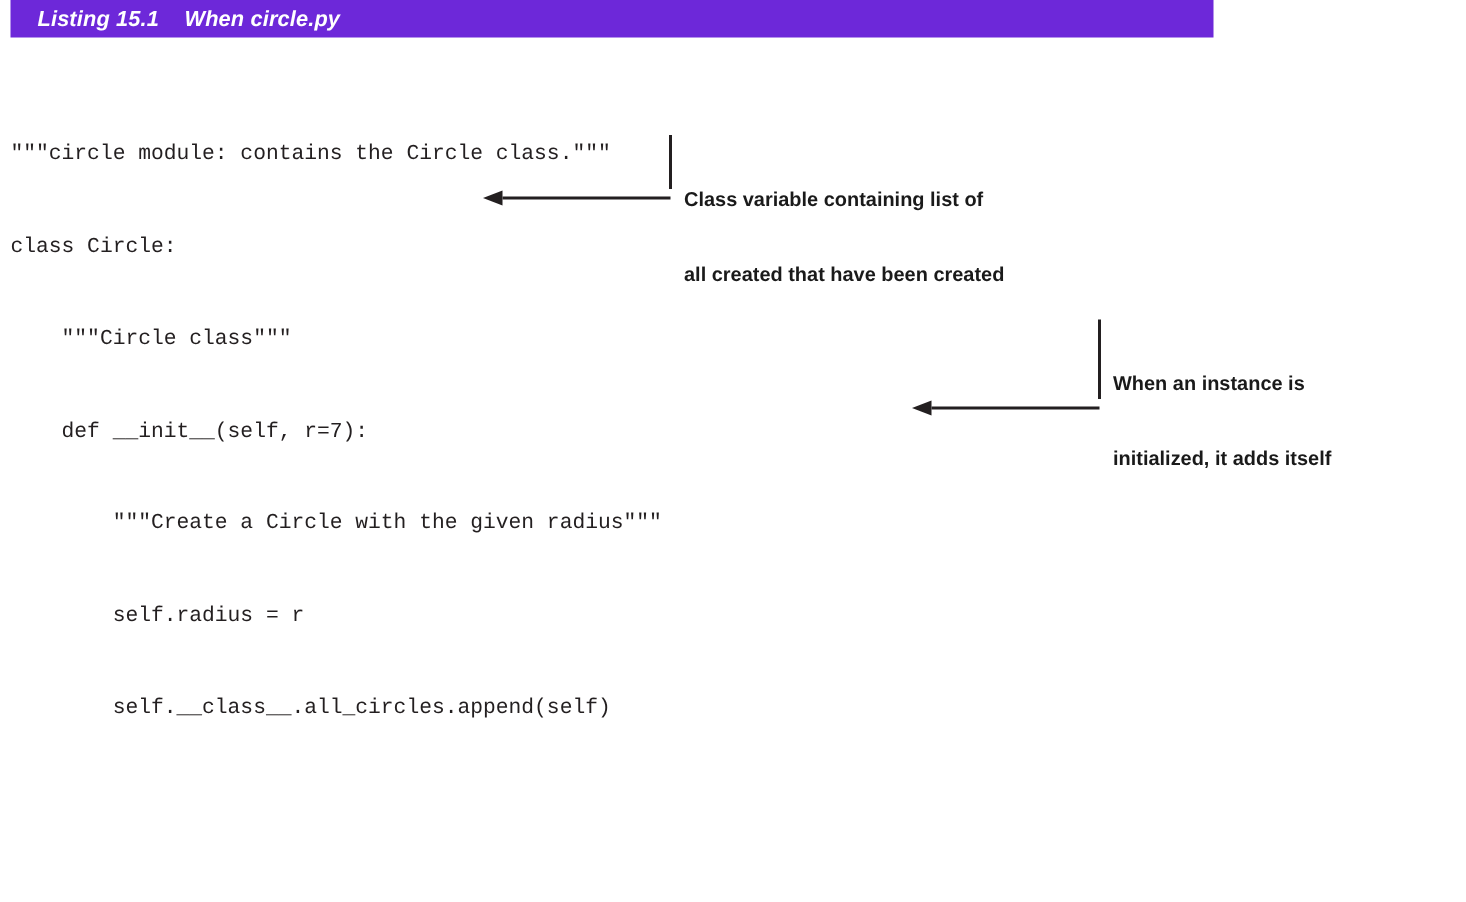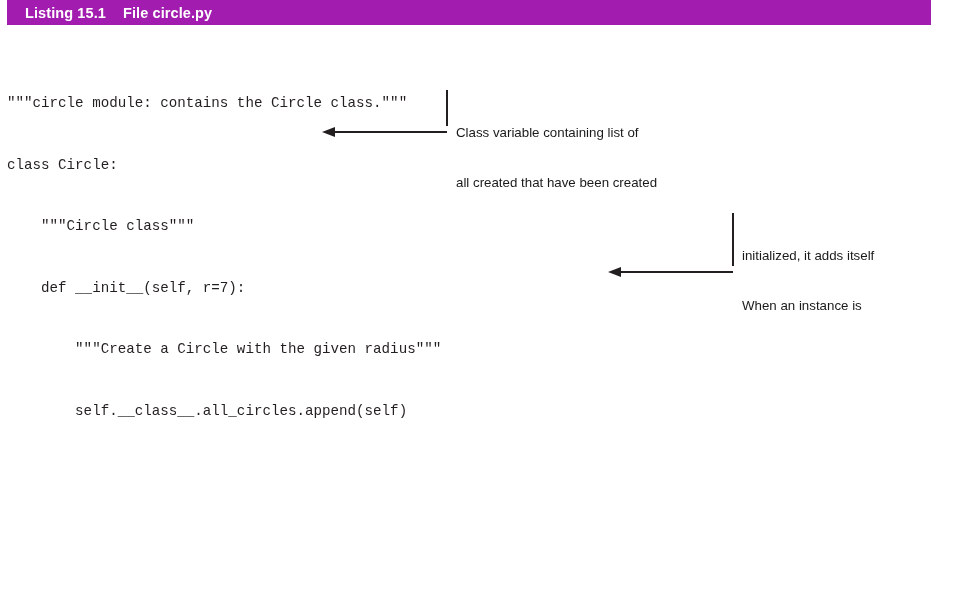--- a/index.html
+++ b/index.html
@@ -13,27 +13,28 @@
     position: relative;
     font-family: "Liberation Sans", sans-serif;
     overflow: hidden;
   }
 
   
   #listing-header {
     position: absolute;
     left: 7px;
     top: 0px;
-    width: 924px;
+    width: 802px;
     height: 25px;
-    background: #a21caf;
+    background: #6d28d9;
     display: flex;
     align-items: center;
     box-sizing: border-box;
     padding-left: 18px;
+    font-style: italic;
   }
   #listing-header .lbl {
     color: #ffffff;
     font-weight: bold;
     font-size: 14.5px;
     letter-spacing: 0.1px;
     font-family: "Liberation Sans", sans-serif;
     white-space: pre;
   }
   #listing-header .lbl-num { margin-right: 17px; }
@@ -52,21 +53,21 @@
   }
   #code-block .code-line {
     white-space: pre;
     height: 20.5px;
   }
 
   
   .callout {
     position: absolute;
     font-family: "Liberation Sans", sans-serif;
-    font-weight: normal;
+    font-weight: bold;
     font-size: 13.3px;
     line-height: 16.5px;
     color: #1a1a1a;
     white-space: pre;
   }
   .callout .cl-line { white-space: pre; }
 
   
   .leader-v {
     position: absolute;
@@ -99,29 +100,30 @@
   #callout-2-text { left: 742px; top: 215px; }
   #callout-2-leader-v { left: 732px; top: 213px; height: 53px; }
   #callout-2-leader-h { left: 621px; top: 271px; width: 112px; }
   #callout-2-arrow    { left: 608px; top: 267px; }
 </style>
 </head>
 <body>
 
 <div id="listing-header">
   <span class="lbl lbl-num">Listing 15.1</span>
-  <span class="lbl">File circle.py</span>
+  <span class="lbl">When circle.py</span>
 </div>
 
 <div id="code-block">
   <div class="code-line">"""circle module: contains the Circle class."""</div>
   <div class="code-line">class Circle:</div>
   <div class="code-line">    """Circle class"""</div>
   <div class="code-line">    def __init__(self, r=7):</div>
   <div class="code-line">        """Create a Circle with the given radius"""</div>
+  <div class="code-line">        self.radius = r</div>
   <div class="code-line">        self.__class__.all_circles.append(self)</div>
   
   
   
   
   
   
   
   
   
@@ -134,15 +136,15 @@
 <div class="leader-v" id="callout-1-leader-v"></div>
 <div class="callout" id="callout-1-text">
   <div class="cl-line">Class variable containing list of</div>
   <div class="cl-line">all created that have been created</div>
 </div>
 
 <div class="leader-h" id="callout-2-leader-h"></div>
 <div class="arrow-head" id="callout-2-arrow"></div>
 <div class="leader-v" id="callout-2-leader-v"></div>
 <div class="callout" id="callout-2-text">
+  <div class="cl-line">When an instance is</div>
   <div class="cl-line">initialized, it adds itself</div>
-  <div class="cl-line">When an instance is</div>
 </div>
 
 </body></html>

